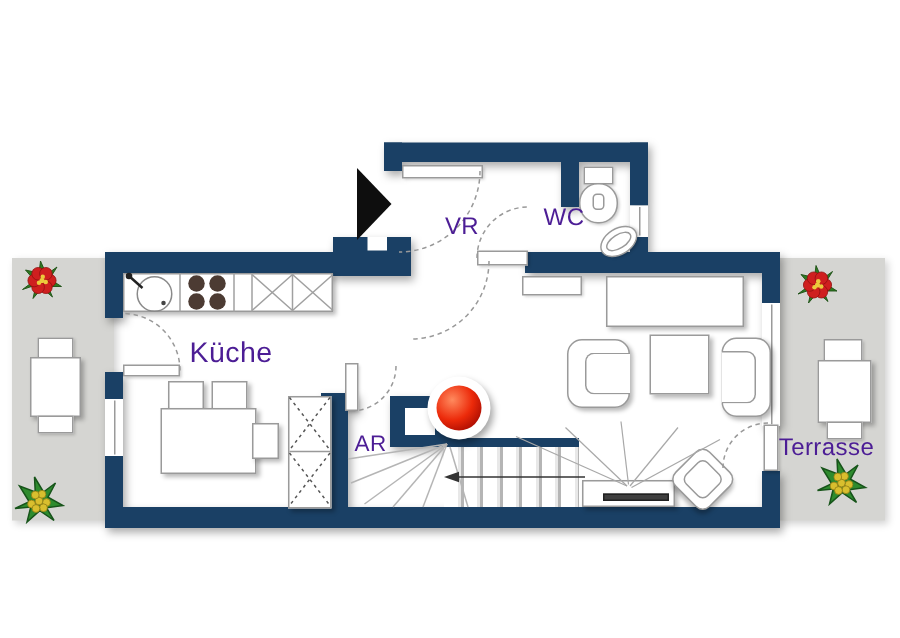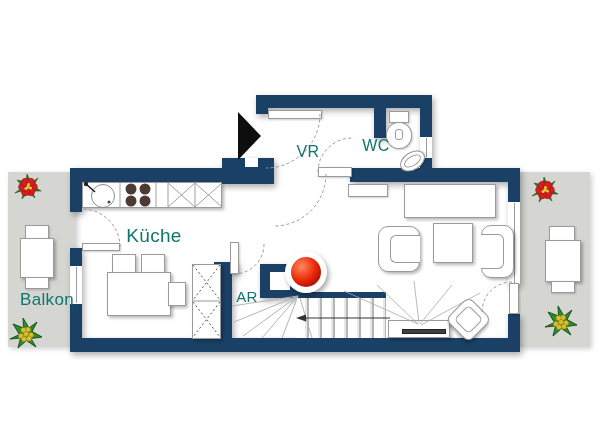--- a/index.html
+++ b/index.html
@@ -9,21 +9,21 @@
   .outdoor{position:absolute;background:#d5d5d2;box-shadow:2px 2px 5px rgba(0,0,0,.18)}
   .walls{position:absolute;inset:0;filter:drop-shadow(2px 3px 3px rgba(0,0,0,.33))}
   .wall{position:absolute;background:#1a4065}
   .notch{position:absolute;background:#fff}
   .win{position:absolute;background:#fff}
   .win i{position:absolute;left:50%;top:1px;bottom:1px;width:1px;background:#9a9a9a}
   .furn{position:absolute;background:#fff;border:1px solid #9a9a9a;box-shadow:2px 2px 3px rgba(0,0,0,.28)}
   .flat{box-shadow:1px 1px 2px rgba(0,0,0,.2)}
   .seat{position:absolute;background:#fff;border:1px solid #9a9a9a}
   .round{border-radius:50%}
-  .label{position:absolute;transform:translate(-50%,-50%);color:#0f766e;white-space:nowrap;letter-spacing:.3px}
+  .label{position:absolute;transform:translate(-50%,-50%);color:#4c1d95;white-space:nowrap;letter-spacing:.3px}
   .stairs{position:absolute;left:296px;top:298px;width:90px;height:40px;
     background:repeating-linear-gradient(90deg,#ffffff 0 9px,#e8e8e8 9px 11px,#b5b5b5 11px 13px)}
   .stairtop{position:absolute;left:296px;top:292px;width:90px;height:6px;background:#1a4065}
   .tri{position:absolute;left:238px;top:112px;width:0;height:0;
     border-top:24px solid transparent;border-bottom:24px solid transparent;border-left:23px solid #0e0e0e}
   .p-ring{position:absolute;left:285px;top:251px;width:42px;height:42px;border-radius:50%;background:#fff;
     box-shadow:2px 3px 5px rgba(0,0,0,.35)}
   .p-dot{position:absolute;left:6px;top:6px;width:30px;height:30px;border-radius:50%;
     background:radial-gradient(circle at 35% 32%, #ff8a5e 0%, #ec2a0a 48%, #9c0600 88%)}
   .svg-overlay{position:absolute;inset:0;pointer-events:none}
@@ -234,15 +234,15 @@
 
   <div class="tri"></div>
   <div class="p-ring">
     <div class="p-dot"></div>
   </div>
 
   <div class="label" style="left:154px;top:236px;font-size:19px">Küche</div>
   <div class="label" style="left:308px;top:152px;font-size:16px">VR</div>
   <div class="label" style="left:376px;top:146px;font-size:16px">WC</div>
   <div class="label" style="left:247px;top:296px;font-size:15px">AR</div>
-  <div class="label" style="left:47px;top:300px;font-size:17px">Balkon</div>
+  <div class="label" style="left:551px;top:299px;font-size:16px">Terrasse</div>
 
 </div>
 
 </body></html>

